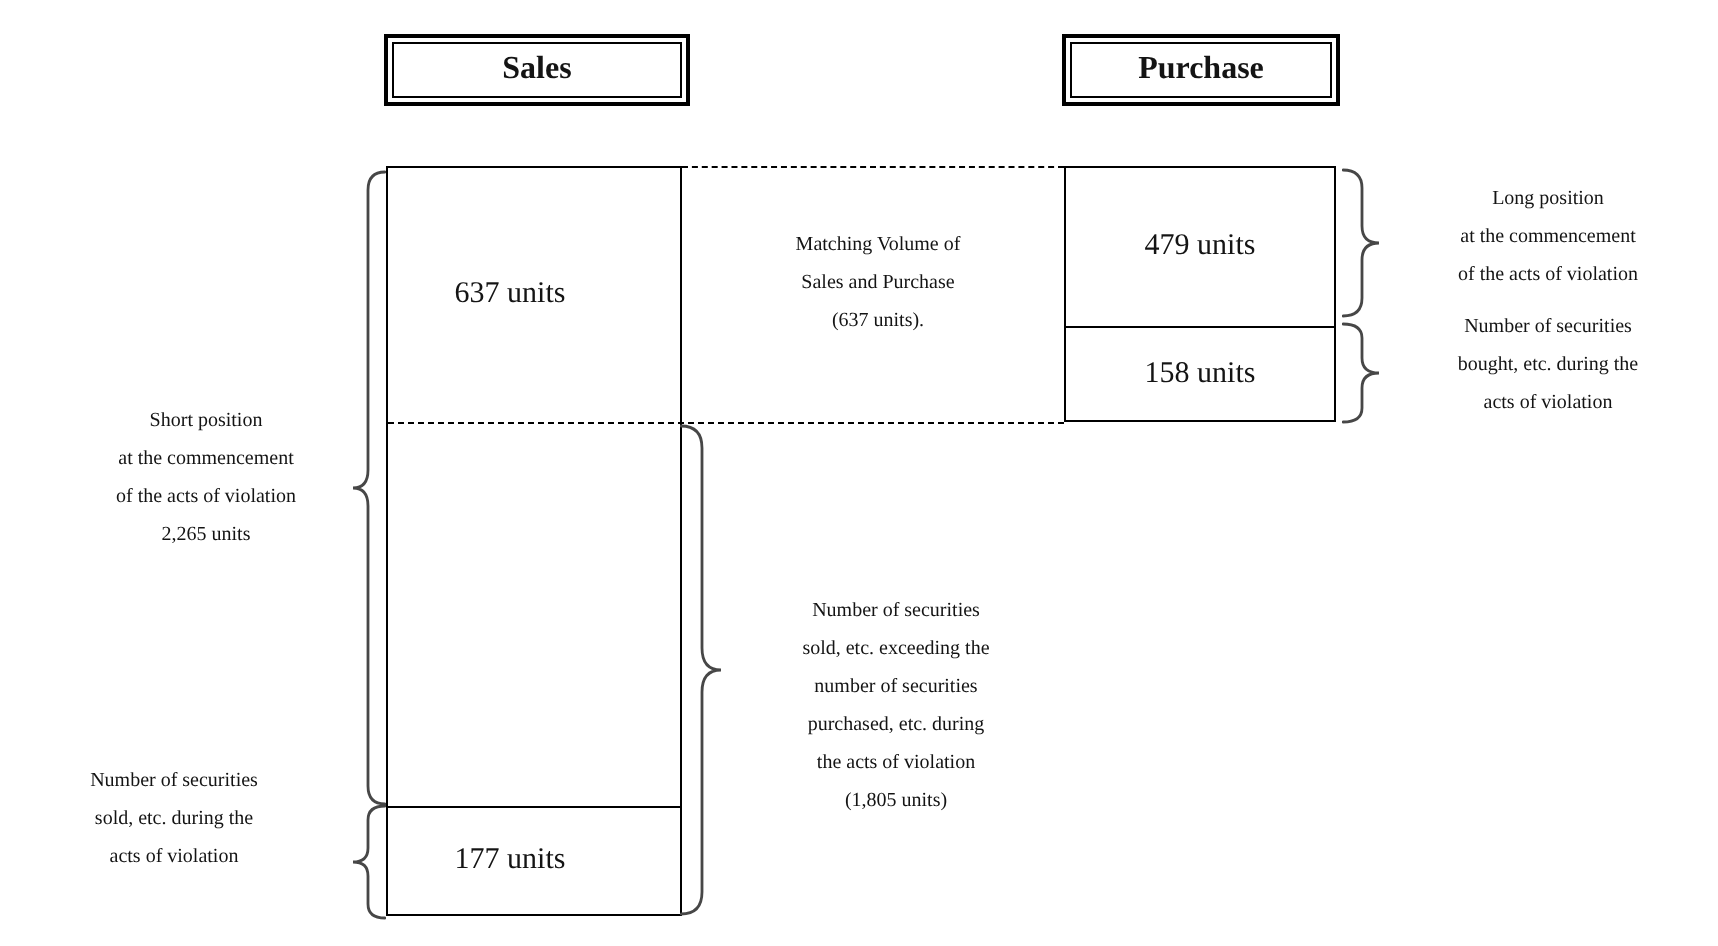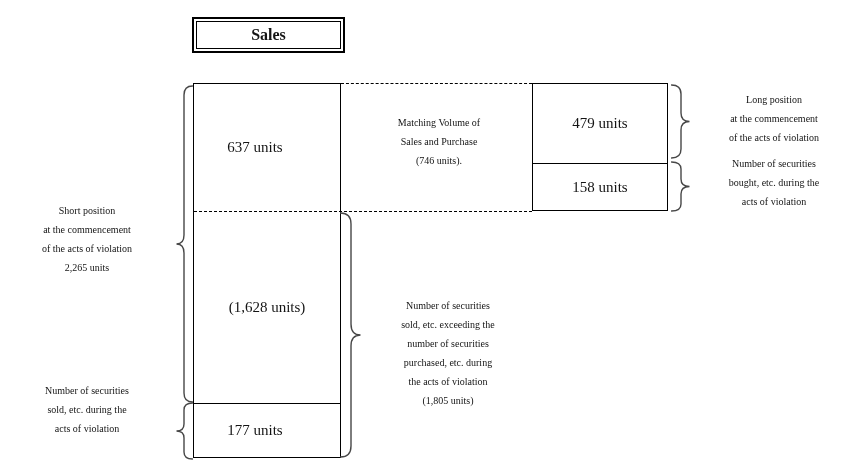--- a/index.html
+++ b/index.html
@@ -32,34 +32,36 @@
   }
 </style>
 </head>
 <body>
 
 <div class="canvas">
 
   <div class="hdr" style="left:192px; top:17px; width:153px; height:36px;">
     <div class="hdr-inner">Sales</div>
   </div>
+  <div class="hdr" style="left:531px; top:17px; width:139px; height:36px;">
+    <div class="hdr-inner">Purchase</div>
+  </div>
 
   <div class="box-rect" style="left:193px; top:83px; width:148px; height:375px;"></div>
 
   <div class="hline" style="left:193px; top:403px; width:148px;"></div>
 
   <div class="box-rect" style="left:532px; top:83px; width:136px; height:128px;"></div>
 
   <div class="hline" style="left:532px; top:163px; width:136px;"></div>
 
   <div class="hline dashed" style="left:341px; top:83px; width:191px;"></div>
   <div class="hline dashed" style="left:194px; top:211px; width:338px;"></div>
 
   <div class="sec" style="left:193px; top:84px; width:124px; height:127px;">637 units</div>
-  <div class="sec" style="left:193px; top:212px; width:148px; height:190px;">(1,628 units)</div>
   <div class="sec" style="left:193px; top:404px; width:124px; height:53px;">177 units</div>
 
   <div class="sec" style="left:532px; top:84px; width:136px; height:78px;">479 units</div>
   <div class="sec" style="left:532px; top:164px; width:136px; height:46px;">158 units</div>
 
   <svg class="brace" style="left:176px; top:85px;" width="17" height="318" viewBox="0 0 17 318">
     <path d="M16.5 1 Q8 1 8 10 L8 150 Q8 159 0.5 159 Q8 159 8 168 L8 308 Q8 317 16.5 317"></path>
   </svg>
   <svg class="brace" style="left:176px; top:402px;" width="17" height="58" viewBox="0 0 17 58">
     <path d="M16.5 1 Q8 1 8 8 L8 22 Q8 29 0.5 29 Q8 29 8 36 L8 50 Q8 57 16.5 57"></path>
@@ -69,22 +71,22 @@
   </svg>
   <svg class="brace" style="left:671px; top:84px;" width="19" height="75" viewBox="0 0 19 75">
     <path d="M0.5 1 Q10 1 10 10 L10 29 Q10 37.5 18.5 37.5 Q10 37.5 10 46 L10 65 Q10 74 0.5 74"></path>
   </svg>
   <svg class="brace" style="left:671px; top:161px;" width="19" height="51" viewBox="0 0 19 51">
     <path d="M0.5 1 Q10 1 10 8 L10 18 Q10 25.5 18.5 25.5 Q10 25.5 10 33 L10 43 Q10 50 0.5 50"></path>
   </svg>
 
   <div class="lbl" style="left:357px; top:113px; width:164px;">Matching Volume of
 Sales and Purchase
-(746 units).</div>
-  <div class="lbl" style="left:6px; top:201px; width:162px;">Short position
+(637 units).</div>
+  <div class="lbl" style="left:22px; top:201px; width:162px;">Short position
 at the commencement
 of the acts of violation
 2,265 units</div>
   <div class="lbl" style="left:6px; top:381px; width:162px;">Number of securities
 sold, etc. during the
 acts of violation</div>
   <div class="lbl" style="left:362px; top:296px; width:172px;">Number of securities
 sold, etc. exceeding the
 number of securities
 purchased, etc. during

